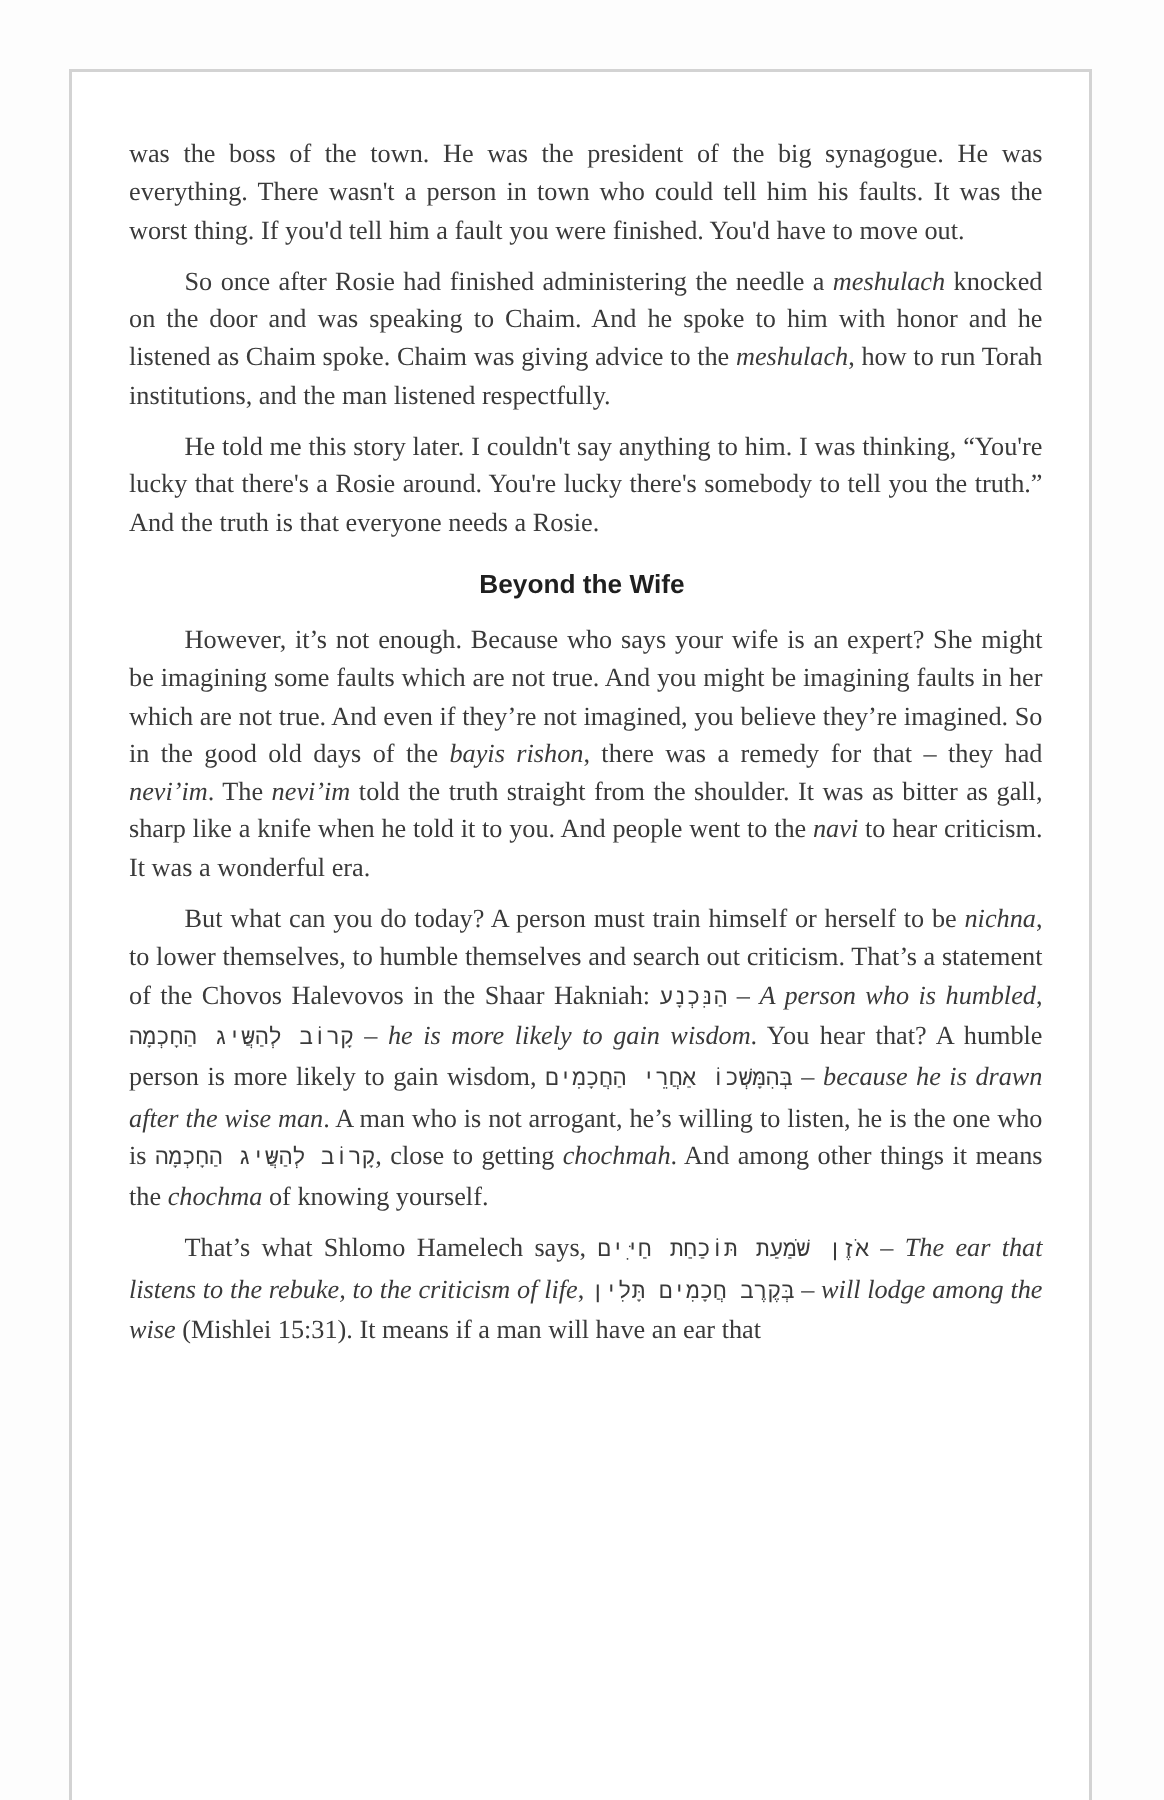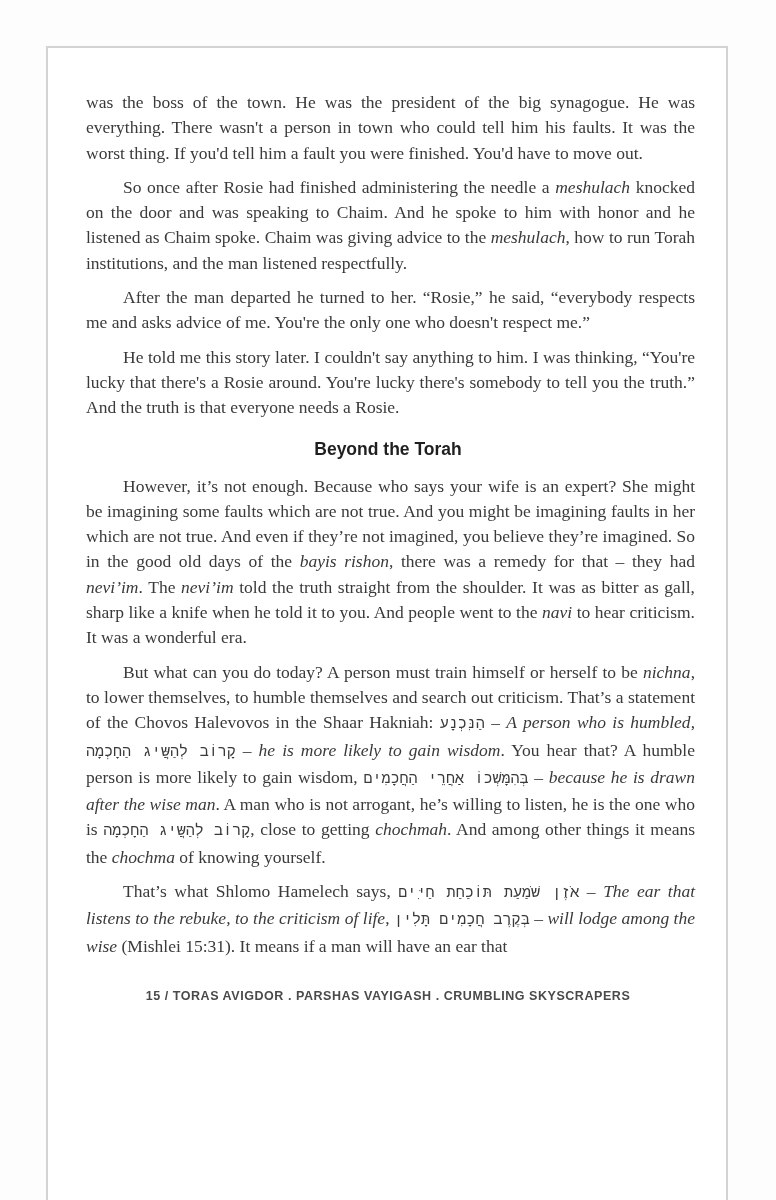--- a/index.html
+++ b/index.html
@@ -52,21 +52,19 @@
     margin-top: 30px;
   }
 </style>
 </head>
 <body>
 
 <div class="page">
   <div class="article">
       <p class="para"><span class="run">was the boss of the town. He was the president of the big synagogue. He was everything. There wasn't a person in town who could tell him his faults. It was the worst thing. If you'd tell him a fault you were finished. You'd have to move out.</span></p>
       <p class="para indent"><span class="run">So once after Rosie had finished administering the needle a </span><span class="it">meshulach</span><span class="run"> knocked on the door and was speaking to Chaim. And he spoke to him with honor and he listened as Chaim spoke. Chaim was giving advice to the </span><span class="it">meshulach</span><span class="run">, how to run Torah institutions, and the man listened respectfully.</span></p>
-      <p class="para indent"><span class="run">After the man departed he turned to her. “Rosie,” he said, “everybody respects me and asks advice of me. You're the only one who doesn't respect me.”</span></p>
       <p class="para indent"><span class="run">He told me this story later. I couldn't say anything to him. I was thinking, “You're lucky that there's a Rosie around. You're lucky there's somebody to tell you the truth.” And the truth is that everyone needs a Rosie.</span></p>
-      <h2 class="section-heading">Beyond the Torah</h2>
+      <h2 class="section-heading">Beyond the Wife</h2>
       <p class="para indent"><span class="run">However, it’s not enough. Because who says your wife is an expert? She might be imagining some faults which are not true. And you might be imagining faults in her which are not true. And even if they’re not imagined, you believe they’re imagined. So in the good old days of the </span><span class="it">bayis rishon</span><span class="run">, there was a remedy for that – they had </span><span class="it">nevi’im</span><span class="run">. The </span><span class="it">nevi’im</span><span class="run"> told the truth straight from the shoulder. It was as bitter as gall, sharp like a knife when he told it to you. And people went to the </span><span class="it">navi</span><span class="run"> to hear criticism. It was a wonderful era.</span></p>
       <p class="para indent"><span class="run">But what can you do today? A person must train himself or herself to be </span><span class="it">nichna</span><span class="run">, to lower themselves, to humble themselves and search out criticism. That’s a statement of the Chovos Halevovos in the Shaar Hakniah: </span><span class="heb">הַנִּכְנָע</span><span class="run"> – </span><span class="it">A person who is humbled</span><span class="run">, </span><span class="heb">קָרוֹב לְהַשֲּיג הַחָכְמָה</span><span class="run"> – </span><span class="it">he is more likely to gain wisdom</span><span class="run">. You hear that? A humble person is more likely to gain wisdom, </span><span class="heb">בְּהִמָּשְׁכוֹ אַחֲרֵי הַחֲכָמִים</span><span class="run"> – </span><span class="it">because he is drawn after the wise man</span><span class="run">. A man who is not arrogant, he’s willing to listen, he is the one who is </span><span class="heb">קָרוֹב לְהַשֲּיג הַחָכְמָה</span><span class="run">, close to getting </span><span class="it">chochmah</span><span class="run">. And among other things it means the </span><span class="it">chochma</span><span class="run"> of knowing yourself.</span></p>
       <p class="para indent"><span class="run">That’s what Shlomo Hamelech says, </span><span class="heb">אֹזֶן שֹׁמַעַת תּוֹכַחַת חַיִּים</span><span class="run"> – </span><span class="it">The ear that listens to the rebuke, to the criticism of life</span><span class="run">, </span><span class="heb">בְּקֶרֶב חֲכָמִים תָּלִין</span><span class="run"> – </span><span class="it">will lodge among the wise</span><span class="run"> (Mishlei 15:31). It means if a man will have an ear that</span></p>
     </div>
-  <div class="page-footer">15 / TORAS AVIGDOR . PARSHAS VAYIGASH . CRUMBLING SKYSCRAPERS</div>
 </div>
 
 </body></html>

